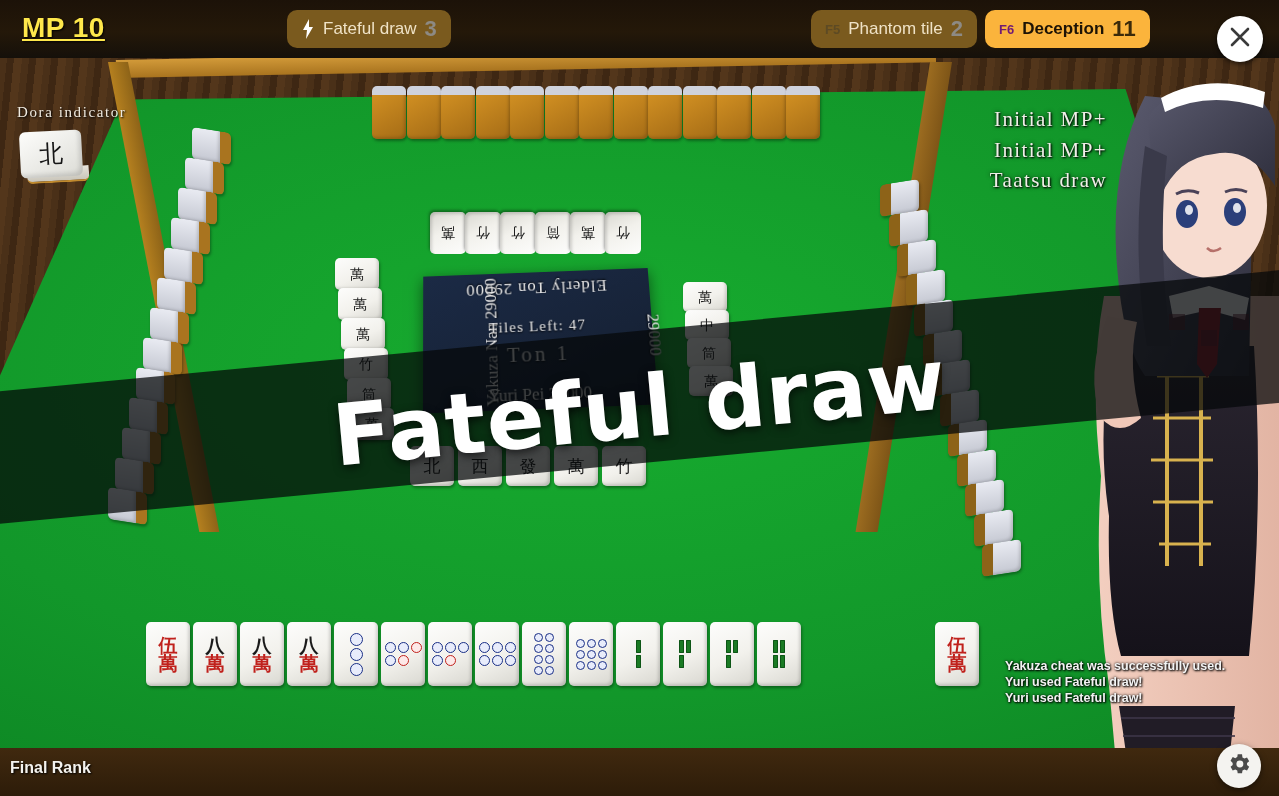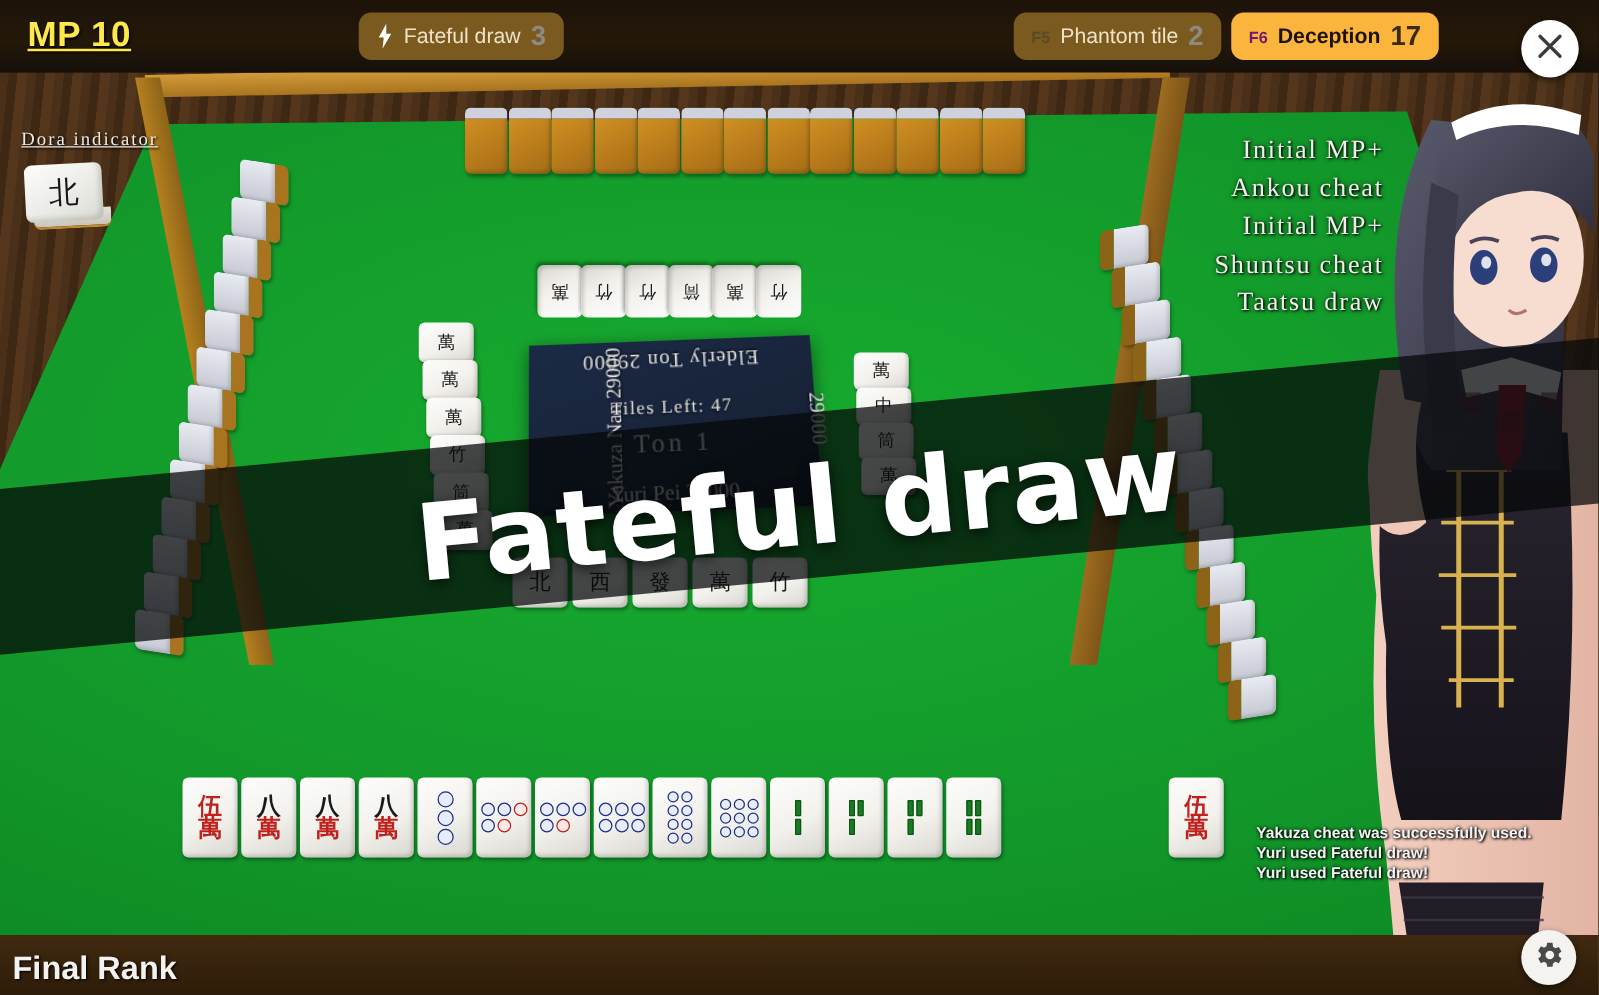--- a/index.html
+++ b/index.html
@@ -56,21 +56,21 @@
 
   
   .cheatlist{position:absolute;right:172px;top:104px;text-align:right;z-index:20;}
   .cheatlist div{font-family:"Liberation Serif",serif;font-size:21px;color:#f1efe9;
       letter-spacing:1.4px;line-height:30.5px;
       text-shadow:1px 1px 2px #000,0 0 4px rgba(0,0,0,.7);}
 
   
   .dora-label{position:absolute;left:17px;top:104px;font-size:15px;color:#efeae0;
       letter-spacing:1.6px;font-family:"Liberation Serif",serif;
-      text-shadow:1px 1px 2px #000;z-index:20;text-decoration:underline;}
+      text-shadow:1px 1px 2px #000;z-index:20;}
   .dora-tile{position:absolute;left:20px;top:131px;width:62px;height:46px;z-index:20;
       transform:rotate(-3deg);}
   .dora-tile .face{position:absolute;inset:0;border-radius:6px;
       background:linear-gradient(150deg,#fdfdfb,#dcdcd6);
       box-shadow:inset -3px -3px 4px rgba(0,0,0,.13);
       display:flex;align-items:center;justify-content:center;
       font-size:24px;color:#161616;font-family:"DejaVu Sans",sans-serif;}
   .dora-tile .side{position:absolute;left:6px;top:36px;width:62px;height:14px;
       background:linear-gradient(180deg,#e7e4db,#c9c5ba);border-radius:0 0 6px 6px;
       border-bottom:2px solid #c08a2e;}
@@ -144,21 +144,21 @@
 
   
   .log{position:absolute;right:12px;bottom:90px;text-align:left;z-index:28;
        width:262px;}
   .log div{font-size:12.5px;color:#f3f3f3;font-weight:bold;line-height:16px;
        text-shadow:1px 1px 2px #000,0 0 3px #000;}
 
   
   .bottombar{position:absolute;left:0;bottom:0;width:1279px;height:48px;
       background:linear-gradient(180deg,#40290f,#2d1c09);z-index:35;}
-  .finalrank{position:absolute;left:10px;top:11px;font-size:26px;color:#f4f2ee;
+  .finalrank{position:absolute;left:10px;top:11px;font-size:16px;color:#f4f2ee;
       font-weight:bold;text-shadow:1px 1px 2px #000;}
   .gearbtn{position:absolute;right:18px;bottom:8px;width:44px;height:44px;
       border-radius:50%;background:#f4f3f0;display:flex;align-items:center;
       justify-content:center;box-shadow:0 2px 6px rgba(0,0,0,.5);z-index:50;}
   .gearbtn svg{width:26px;height:26px;fill:#4a4a4a;}
 </style>
 </head>
 <body>
 
 <div id="stage">
@@ -186,43 +186,41 @@
 
     <div class="skill dim" id="skill-phantom">
       <span class="fkey">F5</span>
       <span class="nm">Phantom tile</span>
       <span class="ct">2</span>
     </div>
 
     <div class="skill lit" id="skill-deception">
       <span class="fkey">F6</span>
       <span class="nm">Deception</span>
-      <span class="ct">17</span>
+      <span class="ct">11</span>
     </div>
 
     <div class="closebtn">
       <span>
         <svg viewBox="0 0 24 24">
             <path d="M4 4 L20 20 M20 4 L4 20" stroke="#3a3a3a" stroke-width="2.6" stroke-linecap="round" fill="none"></path>
           </svg>
       </span>
     </div>
   </div>
 
   <div class="dora-label">Dora indicator</div>
   <div class="dora-tile">
     <div class="side"></div>
     <div class="face">北</div>
   </div>
 
   <div class="cheatlist">
     <div>Initial MP+</div>
-    <div>Ankou cheat</div>
     <div>Initial MP+</div>
-    <div>Shuntsu cheat</div>
     <div>Taatsu draw</div>
   </div>
 
   <div class="wall-top" id="wall-top">
       <div class="tile back" style="left: 0px; top: 0px; width: 34px; height: 44px; border-top: 9px solid rgb(207, 210, 220);"></div>
       <div class="tile back" style="left: 34.5px; top: 0px; width: 34px; height: 44px; border-top: 9px solid rgb(207, 210, 220);"></div>
       <div class="tile back" style="left: 69px; top: 0px; width: 34px; height: 44px; border-top: 9px solid rgb(207, 210, 220);"></div>
       <div class="tile back" style="left: 103.5px; top: 0px; width: 34px; height: 44px; border-top: 9px solid rgb(207, 210, 220);"></div>
       <div class="tile back" style="left: 138px; top: 0px; width: 34px; height: 44px; border-top: 9px solid rgb(207, 210, 220);"></div>
       <div class="tile back" style="left: 172.5px; top: 0px; width: 34px; height: 44px; border-top: 9px solid rgb(207, 210, 220);"></div>

